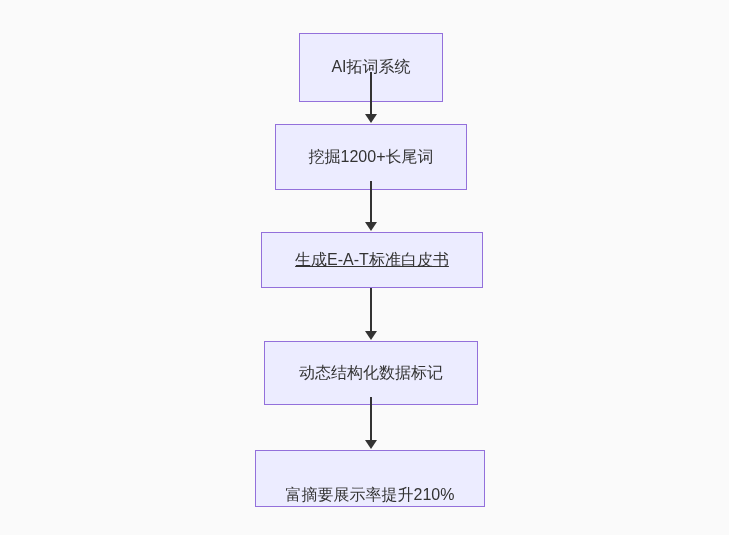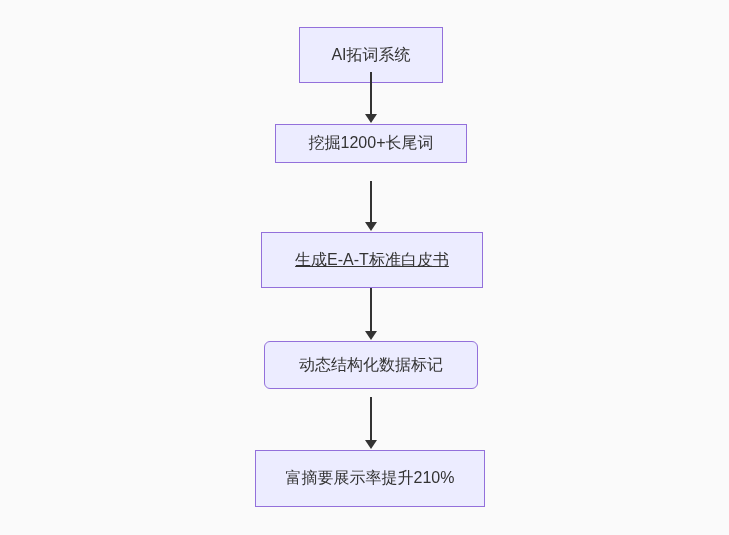--- a/index.html
+++ b/index.html
@@ -22,25 +22,25 @@
     background: #ECECFF;
     border: 1.5px solid #9370DB;
     color: #333333;
     font-size: 16px;
     display: flex;
     align-items: center;
     justify-content: center;
     text-align: center;
     white-space: nowrap;
   }
-  #node-0 { left: 299px; top: 27px;  width: 144px; height: 56px; }
-  #node-1 { left: 275px; top: 124px; width: 192px; height: 39px; }
+  #node-0 { left: 299px; top: 33px;  width: 144px; height: 69px; }
+  #node-1 { left: 275px; top: 124px; width: 192px; height: 66px; }
   #node-2 { left: 261px; top: 232px; width: 222px; height: 56px; text-decoration: underline; }
-  #node-3 { left: 264px; top: 341px; width: 214px; height: 48px; border-radius: 6px; }
-  #node-4 { left: 255px; top: 450px; width: 230px; height: 57px; }
+  #node-3 { left: 264px; top: 341px; width: 214px; height: 64px; }
+  #node-4 { left: 255px; top: 450px; width: 230px; height: 57px; align-items: flex-end; }
 
   .edge {
     position: absolute;
     width: 14px;
     display: flex;
     flex-direction: column;
     align-items: center;
   }
   #edge-0 { left: 364px; top: 72px;  height: 51px; }
   #edge-1 { left: 364px; top: 181px; height: 50px; }

